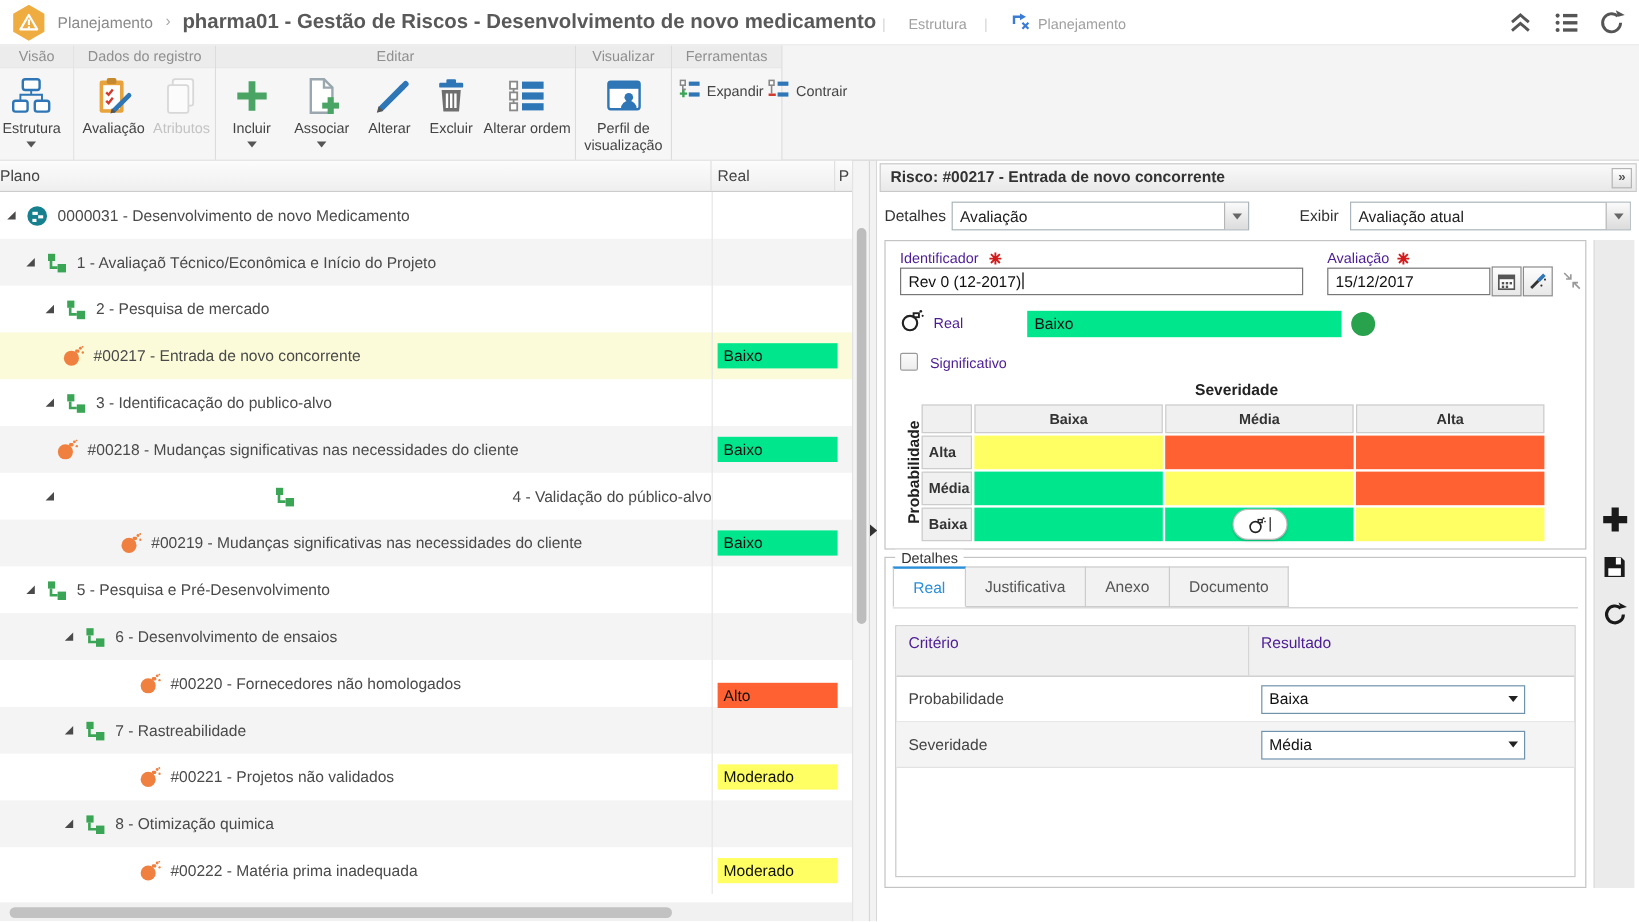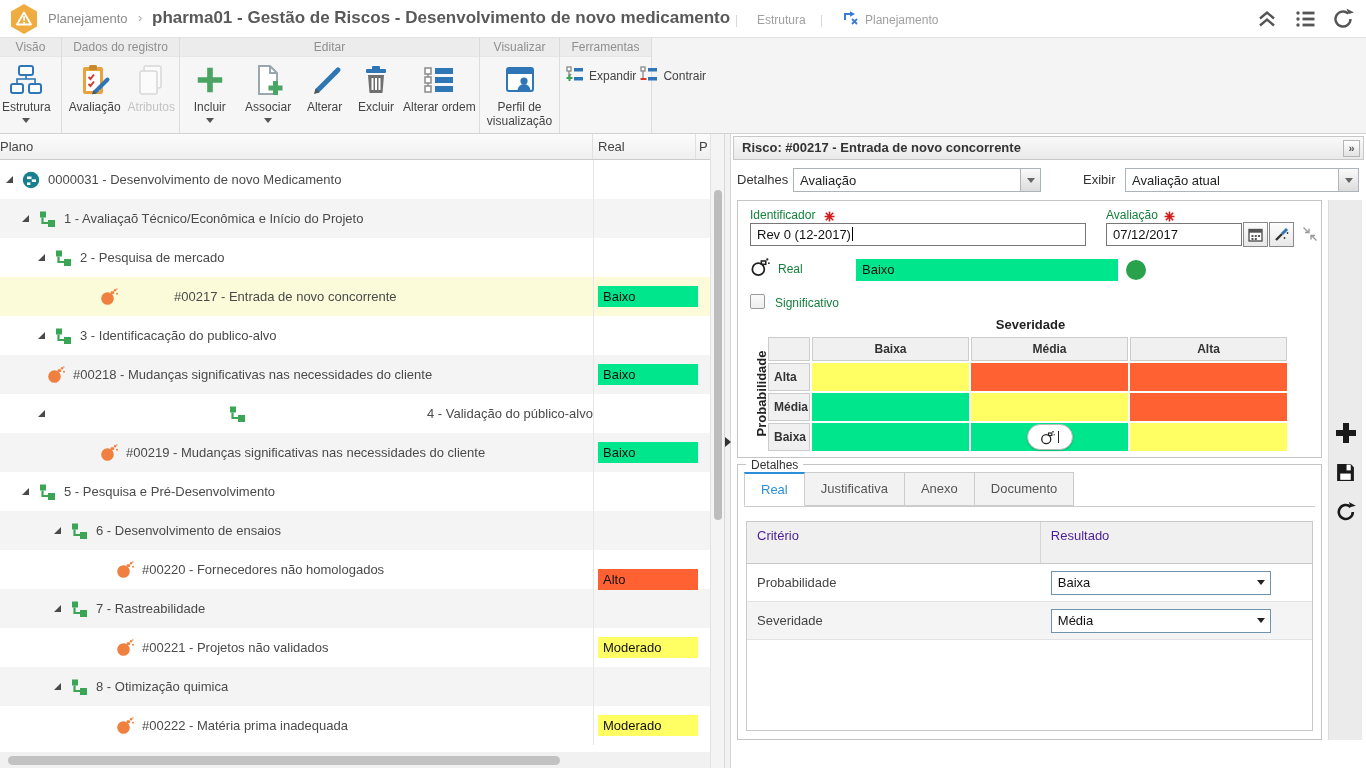--- a/index.html
+++ b/index.html
@@ -55,21 +55,21 @@
   .vscroll { position:absolute; left:710px; top:134px; width:14px; height:634px; background:#f4f4f4; border-left:1px solid #e3e3e3; }
   .vthumb { position:absolute; left:3px; top:56px; width:8px; height:330px; background:#bdbdbd; border-radius:4px; }
   .splitter { position:absolute; left:724px; top:134px; width:7px; height:634px; background:#f2f2f2; border-left:1px solid #d8d8d8; border-right:1px solid #d8d8d8; cursor:col-resize; }
   .split-arrow { position:absolute; left:0px; top:303px; width:0; height:0; border-top:5px solid transparent; border-bottom:5px solid transparent; border-left:6px solid #333; }
 
   
   .rpanel { position:absolute; left:731px; top:134px; width:635px; height:634px; background:#fff; }
   .rp-header { position:absolute; left:2px; top:2px; width:631px; height:24px; background:linear-gradient(#f9f9f9,#e9e9e9); border:1px solid #c8c8c8; font-size:13px; font-weight:bold; color:#333; line-height:22px; padding-left:8px; }
   .rp-collapse { position:absolute; right:3px; top:3px; width:17px; height:17px; border:1px solid #b5b5b5; background:linear-gradient(#fff,#e3e3e3); text-align:center; line-height:15px; font-size:11px; color:#555; cursor:pointer; }
   .lbl { font-size:13px; color:#333; }
-  .flabel { font-size:12px; color:#15803d; }
+  .flabel { font-size:12px; color:#4c1d95; }
   .combo { position:absolute; height:24px; border:1px solid #abb4ba; background:#fff; display:flex; cursor:pointer; }
   .combo .cv { flex:1; font-size:13px; color:#222; padding:4px 0 0 6px; overflow:hidden; white-space:nowrap; }
   .combo .cb { width:20px; border-left:1px solid #b5b5b5; background:linear-gradient(#fafafa,#dcdcdc); display:flex; align-items:center; justify-content:center; }
   .chev { width:0; height:0; border-left:4px solid transparent; border-right:4px solid transparent; border-top:5px solid #666; }
 
   .box1 { position:absolute; left:6px; top:66px; width:585px; height:258px; border:1px solid #c4c4c4; background:#fff; }
   .inputbox { position:absolute; height:23px; border:1px solid #777; background:#fff; font-size:13px; color:#111; padding:3px 0 0 6px; white-space:nowrap; overflow:hidden; }
   .tcaret { display:inline-block; width:1px; height:14px; background:#000; vertical-align:-2px; margin-left:1px; }
   .sqbtn { position:absolute; width:25px; height:25px; border:1px solid #8a8a8a; background:linear-gradient(#fdfdfd,#e8e8e8); display:flex; align-items:center; justify-content:center; cursor:pointer; }
   .realbar { position:absolute; height:22px; background:#00e68c; font-size:13px; color:#111; padding:3px 0 0 6px; }
@@ -378,21 +378,21 @@
       <div class="tw" style="padding-left:38px;">
           <span class="exp"></span>
           <svg class="ticon">
             <use href="#i-activity"></use>
           </svg>
           <span class="tlabel">2 - Pesquisa de mercado</span>
         </div>
       <div class="real-cell"></div>
     </div>
     <div class="trow sel">
-      <div class="tw" style="padding-left:100px;gap:48px;">
+      <div class="tw" style="padding-left:52px;">
           <svg class="ticon">
             <use href="#i-bomb"></use>
           </svg>
           <span class="tlabel">#00217 - Entrada de novo concorrente</span>
         </div>
       <div class="real-cell">
           <span class="badge c-green">Baixo</span>
         </div>
     </div>
     <div class="trow">
@@ -551,21 +551,21 @@
           </svg>
       </span>
       <div class="inputbox" style="left:12px; top:22px; width:336px;"><span>Rev 0 (12-2017)</span><span class="tcaret"></span></div>
 
       <span class="flabel" style="position:absolute; left:368px; top:7px;">Avaliação</span>
       <span style="position:absolute; left:426px; top:7px;">
         <svg width="11" height="11" viewBox="0 0 11 11">
             <path d="M5.5 0.5 v10 M0.5 5.5 h10 M1.8 1.8 l7.4 7.4 M9.2 1.8 l-7.4 7.4" stroke="#d21c1c" stroke-width="1.6"></path>
           </svg>
       </span>
-      <div class="inputbox" style="left:368px; top:22px; width:136px;"><span>07/12/2017</span></div>
+      <div class="inputbox" style="left:368px; top:22px; width:136px;"><span>15/12/2017</span></div>
       <span class="sqbtn" style="left:505px; top:21px;">
         <svg width="15" height="15" viewBox="0 0 15 15">
           <rect x="1" y="2.5" width="13" height="11.5" fill="#fff" stroke="#555" stroke-width="1.4"></rect>
           <rect x="1" y="2.5" width="13" height="3.2" fill="#555"></rect>
           <rect x="3.5" y="8" width="2" height="2" fill="#555"></rect>
             <rect x="6.8" y="8" width="2" height="2" fill="#555"></rect>
             <rect x="10" y="8" width="2" height="2" fill="#555"></rect>
           <rect x="3.5" y="11" width="2" height="2" fill="#555"></rect>
             <rect x="6.8" y="11" width="2" height="2" fill="#555"></rect>
         </svg>

